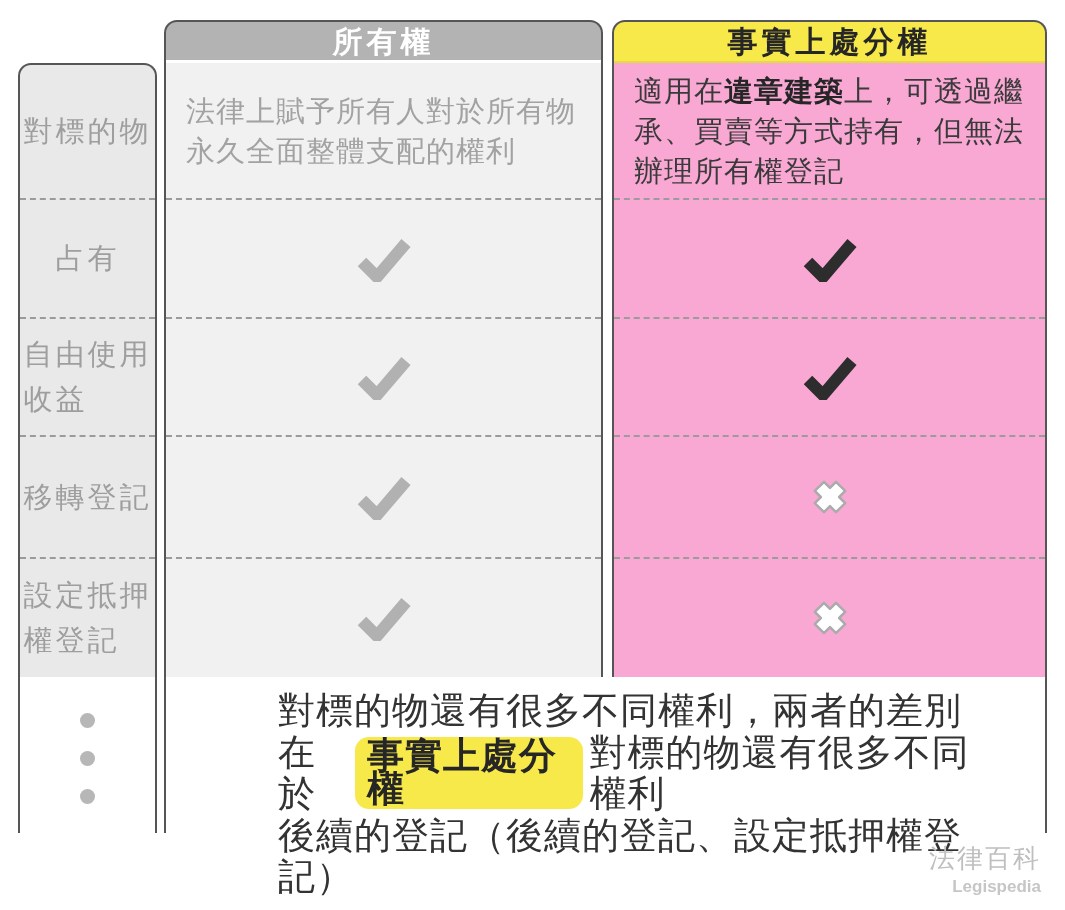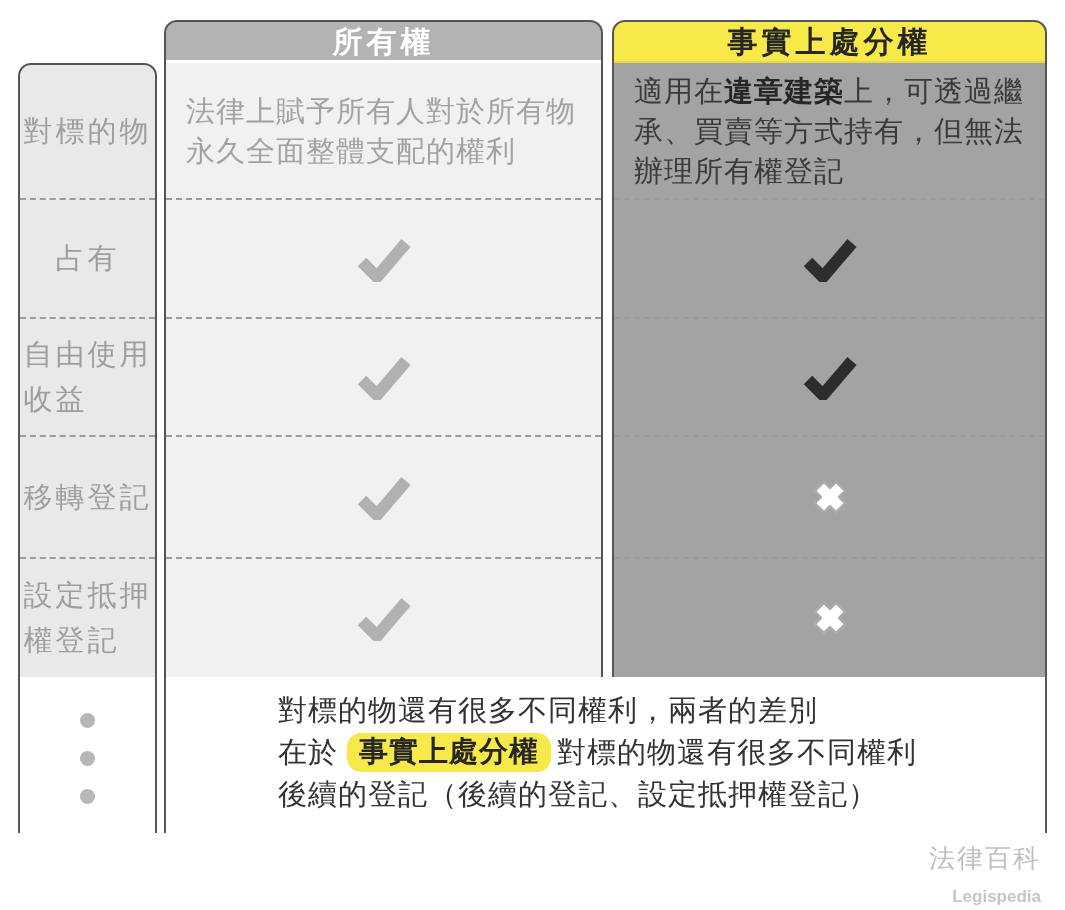--- a/index.html
+++ b/index.html
@@ -33,21 +33,21 @@
   }
   .hdr-gray{background:#b3b3b3;color:#ffffff;box-shadow:inset 0 -3px 0 #ffffff;}
   .hdr-yellow{background:#f7e94a;color:#262626;box-shadow:inset 0 -2px 0 #e6d947;}
 
   .body{
     box-sizing:border-box;height:614px;
     border-left:2px solid #555;border-right:2px solid #555;
     display:grid;grid-template-rows:135px 119px 118px 122px 120px;
   }
   .mid-body{background:#f1f1f1;}
-  .right-body{background:#a3a3a3;}
+  .right-body{background:#f9a8d4;}
 
   .tail{box-sizing:border-box;height:156px;}
   .mid-tail{border-left:2px solid #555;}
   .right-tail{border-right:2px solid #555;}
 
   
   .row{display:flex;align-items:center;justify-content:center;box-sizing:border-box;}
   .row + .row{border-top:2px dashed #9b9b9b;}
   .label-row span{
     display:block;white-space:pre-line;text-align:left;
@@ -59,30 +59,30 @@
   .right-body .desc-row p{color:#3a3a3a;}
   .right-body .desc-row b{font-weight:bold;color:#262626;}
 
   .mark-cell svg{display:block;}
   .mid-body .mark-cell{color:#b1b1b1;}
   .right-body .mark-cell{color:#2d2d2d;}
   .right-body .mark-cell.mark-cross{color:#ababab;}
 
   
   .note{position:absolute;left:278px;top:690px;width:720px;color:#333333;}
-  .note-line{font-size:29px;line-height:41px;letter-spacing:1px;margin-bottom:1px;display:flex;align-items:center;}
+  .note-line{font-size:37px;line-height:41px;letter-spacing:1px;margin-bottom:1px;display:flex;align-items:center;}
   .hl{
     display:inline-block;background:#f7e94a;color:#262626;font-weight:bold;
     border-radius:14px;padding:2px 12px 4px;margin:0 6px 0 9px;line-height:33px;
   }
 
   
   .logo{position:absolute;right:24px;top:841px;text-align:right;}
   .logo-zh{font-size:26px;letter-spacing:2px;color:#bfbfbf;}
-  .logo-en{font-size:17px;font-weight:bold;color:#c6c6c6;margin-top:11px;}
+  .logo-en{font-size:17px;font-weight:bold;color:#c6c6c6;margin-top:1px;}
 </style>
 </head>
 <body>
 
 <div class="stage">
 
   <div class="card left-card">
     <div class="left-body">
       <div class="row label-row">
           <span>對標的物</span>

